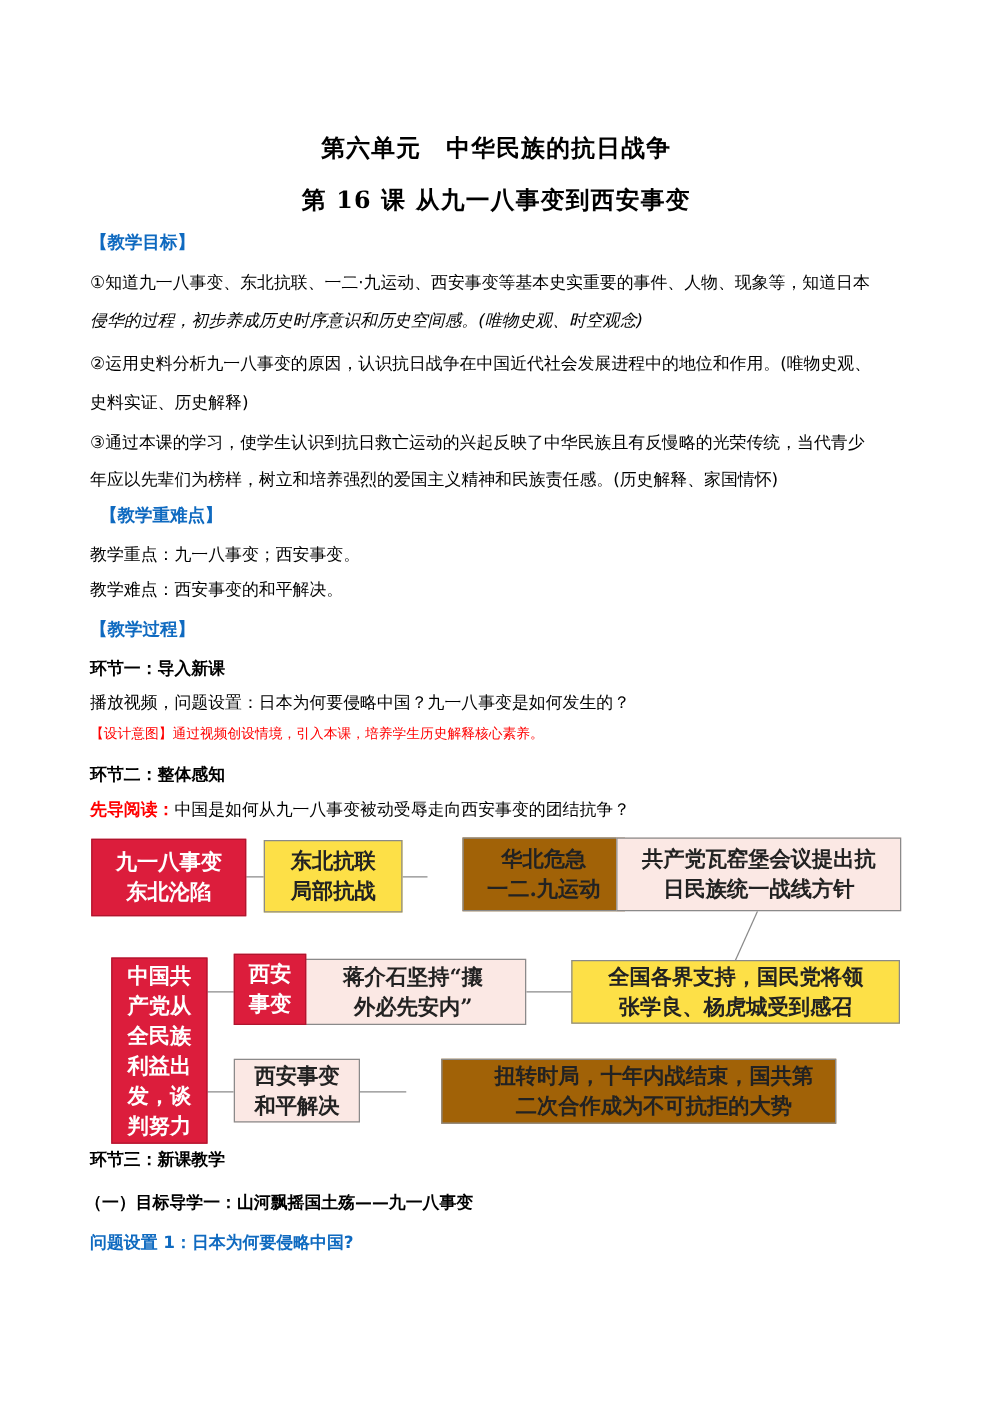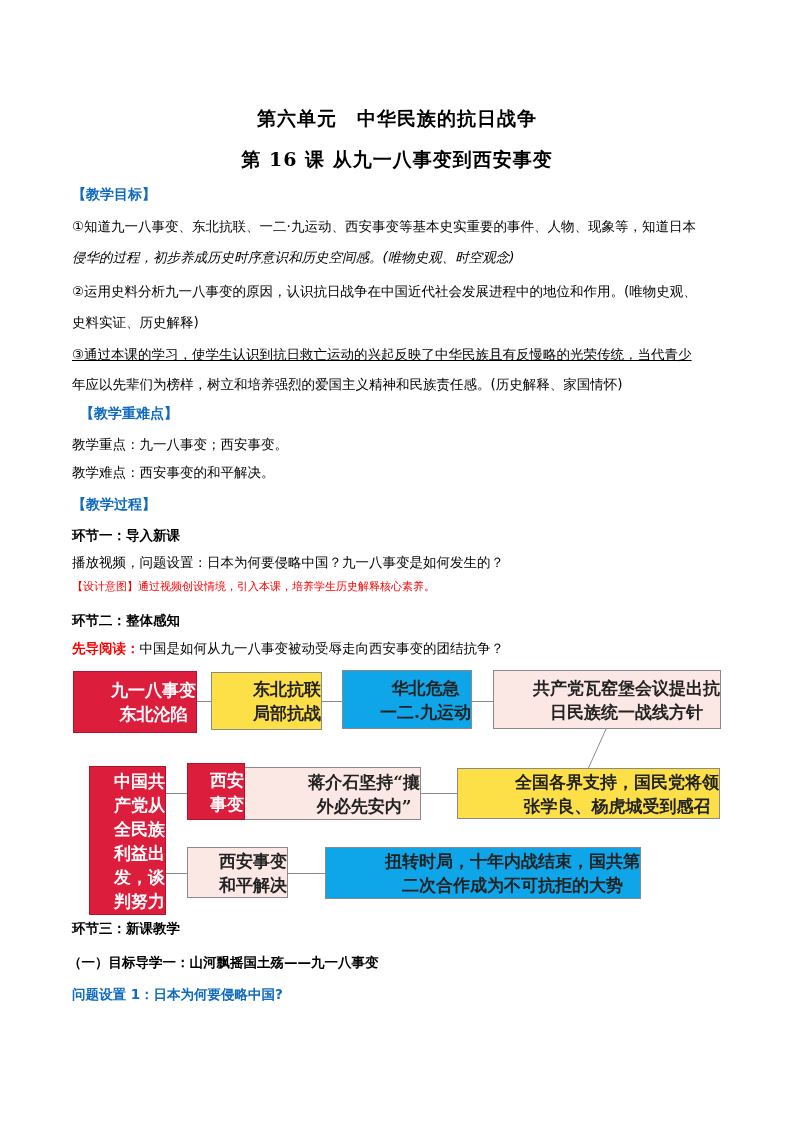--- a/index.html
+++ b/index.html
@@ -7,41 +7,41 @@
          font-family:"DejaVu Sans","Liberation Sans",sans-serif; color:#000; }
   .abs { position:absolute; }
   .title { left:0; width:794px; text-align:center; font-family:"DejaVu Serif","Liberation Serif",serif;
            font-weight:bold; font-size:19px; letter-spacing:1px; }
   .line { left:72px; font-size:13.5px; white-space:nowrap; line-height:20px; }
   .blue-h { color:#0f6ac0; font-weight:bold; font-size:14px; }
   .bold { font-weight:bold; }
   .red { color:#ff0000; }
   .box { position:absolute; box-sizing:border-box; border:1px solid #8a8a8a;
          font-family:"DejaVu Serif","Liberation Serif",serif; font-weight:bold;
-         display:flex; align-items:center; justify-content:flex-end; text-align:center;
+         display:flex; align-items:center; justify-content:center; text-align:center;
          font-size:17px; line-height:24px; color:#222; }
   .box.redbox { background:#dc1d3c; color:#fff; border-color:#b0152e; }
   .box.bluebox { background:#fde047; }
-  .box.orangebox { background:#0ea5e9; }
+  .box.orangebox { background:#a16207;margin-left:28px; }
   .box.pinkbox { background:#fbe8e4; }
   .conn { position:absolute; background:#8a8a8a; height:1px; }
   .txt { white-space:pre-line; }
 </style>
 </head>
 <body>
 
 <div class="abs title" style="top:106px;">第六单元　中华民族的抗日战争</div>
 <div class="abs title" style="top:147px;">第 16 课  从九一八事变到西安事变</div>
 
 <div class="abs line blue-h" style="top:184px;">【教学目标】</div>
 <div class="abs line" style="top:216px;">①知道九一八事变、东北抗联、一二·九运动、西安事变等基本史实重要的事件、人物、现象等，知道日本</div>
 <div class="abs line" style="top:247px;font-style:italic;">侵华的过程，初步养成历史时序意识和历史空间感。(唯物史观、时空观念)</div>
 <div class="abs line" style="top:281px;">②运用史料分析九一八事变的原因，认识抗日战争在中国近代社会发展进程中的地位和作用。(唯物史观、</div>
 <div class="abs line" style="top:312px;">史料实证、历史解释)</div>
-<div class="abs line" style="top:344px;text-decoration:underline;">③通过本课的学习，使学生认识到抗日救亡运动的兴起反映了中华民族且有反慢略的光荣传统，当代青少</div>
+<div class="abs line" style="top:344px;">③通过本课的学习，使学生认识到抗日救亡运动的兴起反映了中华民族且有反慢略的光荣传统，当代青少</div>
 <div class="abs line" style="top:374px;">年应以先辈们为榜样，树立和培养强烈的爱国主义精神和民族责任感。(历史解释、家国情怀)</div>
 
 <div class="abs line blue-h" style="top:403px; left:80px;">【教学重难点】</div>
 <div class="abs line" style="top:434px;">教学重点：九一八事变；西安事变。</div>
 <div class="abs line" style="top:462px;">教学难点：西安事变的和平解决。</div>
 <div class="abs line blue-h" style="top:494px;">【教学过程】</div>
 
 <div class="abs line bold" style="top:525px;">环节一：导入新课</div>
 <div class="abs line" style="top:552px;">播放视频，问题设置：日本为何要侵略中国？九一八事变是如何发生的？</div>
 <div class="abs line red" style="top:577px; font-size:11px;">【设计意图】通过视频创设情境，引入本课，培养学生历史解释核心素养。</div>

